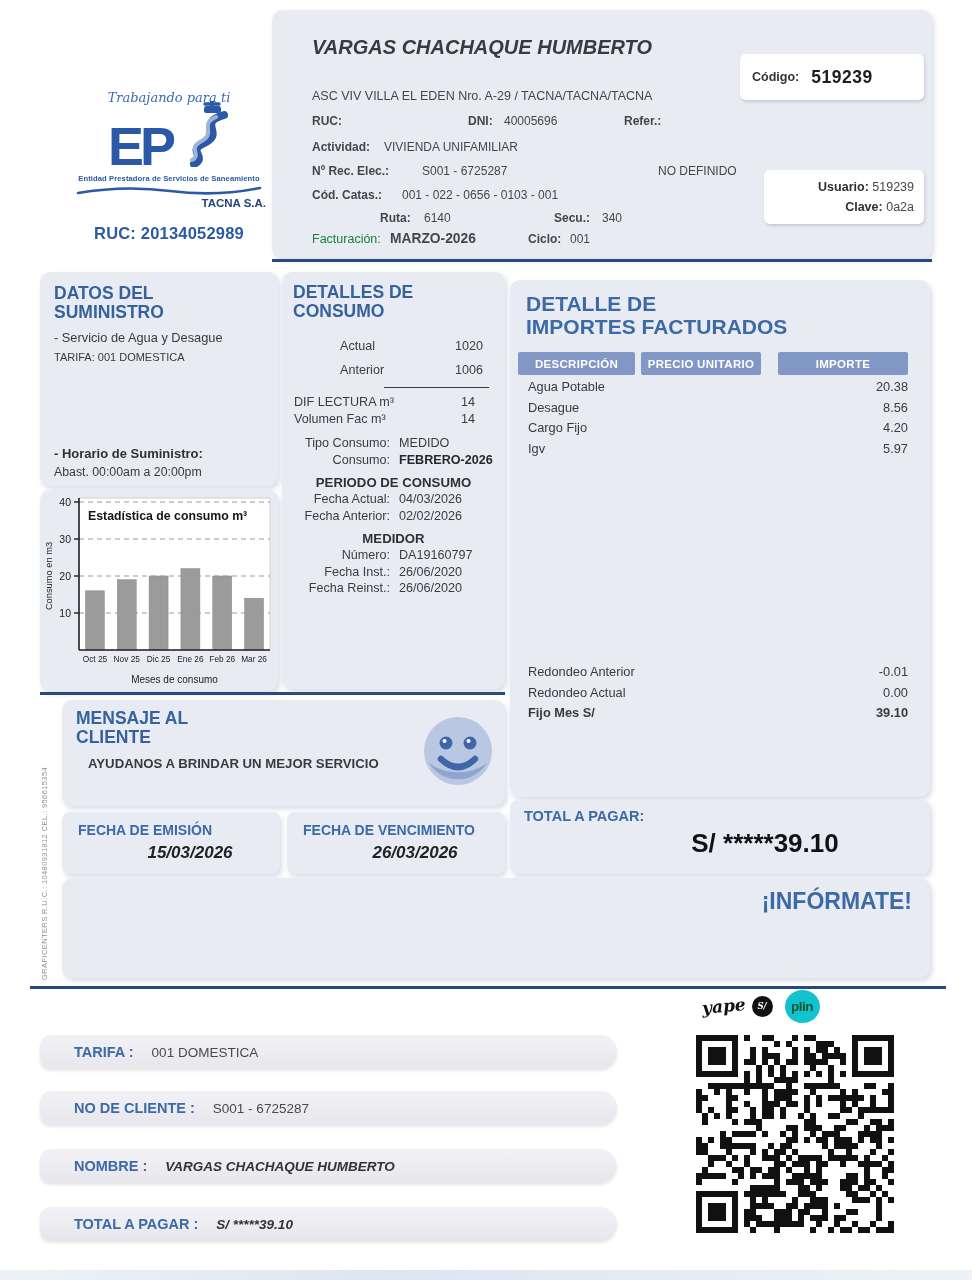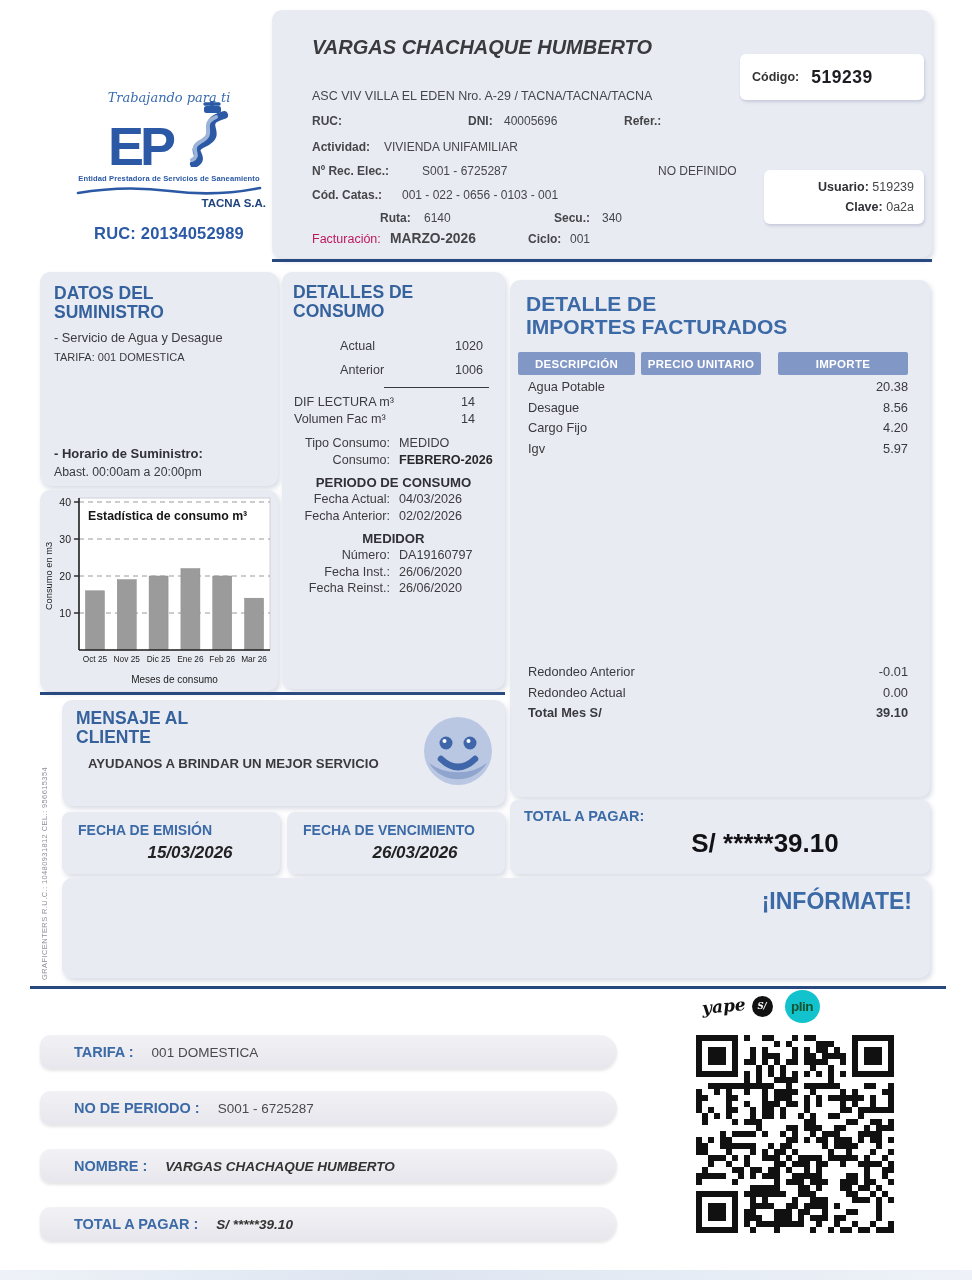--- a/index.html
+++ b/index.html
@@ -151,21 +151,21 @@
   <b class="f" style="left:108px;top:201px;">Ruta:</b>
   <span class="f" style="left:152px;top:201px;">6140</span>
   <b class="f" style="left:282px;top:201px;">Secu.:</b>
   <span class="f" style="left:330px;top:201px;">340</span>
 
   <div class="whitebox" id="usuario-box">
     <div><b>Usuario:</b> <span>519239</span></div>
     <div><b>Clave:</b> <span>0a2a</span></div>
   </div>
 
-  <span class="f" style="left:40px;top:222px;font-size:12.5px;color:#be185d;">Facturación:</span>
+  <span class="f" style="left:40px;top:222px;font-size:12.5px;color:#15803d;">Facturación:</span>
   <b class="f" style="left:118px;top:221px;font-size:13.8px;">MARZO-2026</b>
   <b class="f" style="left:256px;top:222px;">Ciclo:</b>
   <span class="f" style="left:298px;top:222px;">001</span>
 </div>
 <div class="navyline" style="left:272px;top:259px;width:660px;height:2.5px;"></div>
 
 <div class="panel" id="panel-suministro">
   <div class="sect-title">
     <div>DATOS DEL</div>
       <div>SUMINISTRO</div>
@@ -299,21 +299,21 @@
   <div id="i-rows2">
     <div class="i-row">
         <span>Redondeo Anterior</span>
         <span class="v">-0.01</span>
       </div>
     <div class="i-row">
         <span>Redondeo Actual</span>
         <span class="v">0.00</span>
       </div>
     <div class="i-row bold">
-        <span>Total Mes S/</span>
+        <span>Fijo Mes S/</span>
         <span class="v">39.10</span>
       </div>
   </div>
 </div>
 
 <div class="panel" id="panel-mensaje">
   <div class="sect-title">
     <div>MENSAJE AL</div>
       <div>CLIENTE</div>
   </div>
@@ -347,21 +347,21 @@
 <div class="panel" id="panel-informate">
   <div class="txt">¡INFÓRMATE!</div>
 </div>
 <div class="navyline" style="left:30px;top:986px;width:916px;height:3px;"></div>
 
 <div class="pill" id="pill-1">
   <span class="plbl">TARIFA :</span>
   <span class="pval">001 DOMESTICA</span>
 </div>
 <div class="pill" id="pill-2">
-  <span class="plbl">NO DE PERIODO :</span>
+  <span class="plbl">NO DE CLIENTE :</span>
   <span class="pval">S001 - 6725287</span>
 </div>
 <div class="pill" id="pill-3">
   <span class="plbl">NOMBRE :</span>
   <span class="pval strong">VARGAS CHACHAQUE HUMBERTO</span>
 </div>
 <div class="pill" id="pill-4">
   <span class="plbl">TOTAL A PAGAR :</span>
   <span class="pval strong">S/ *****39.10</span>
 </div>

